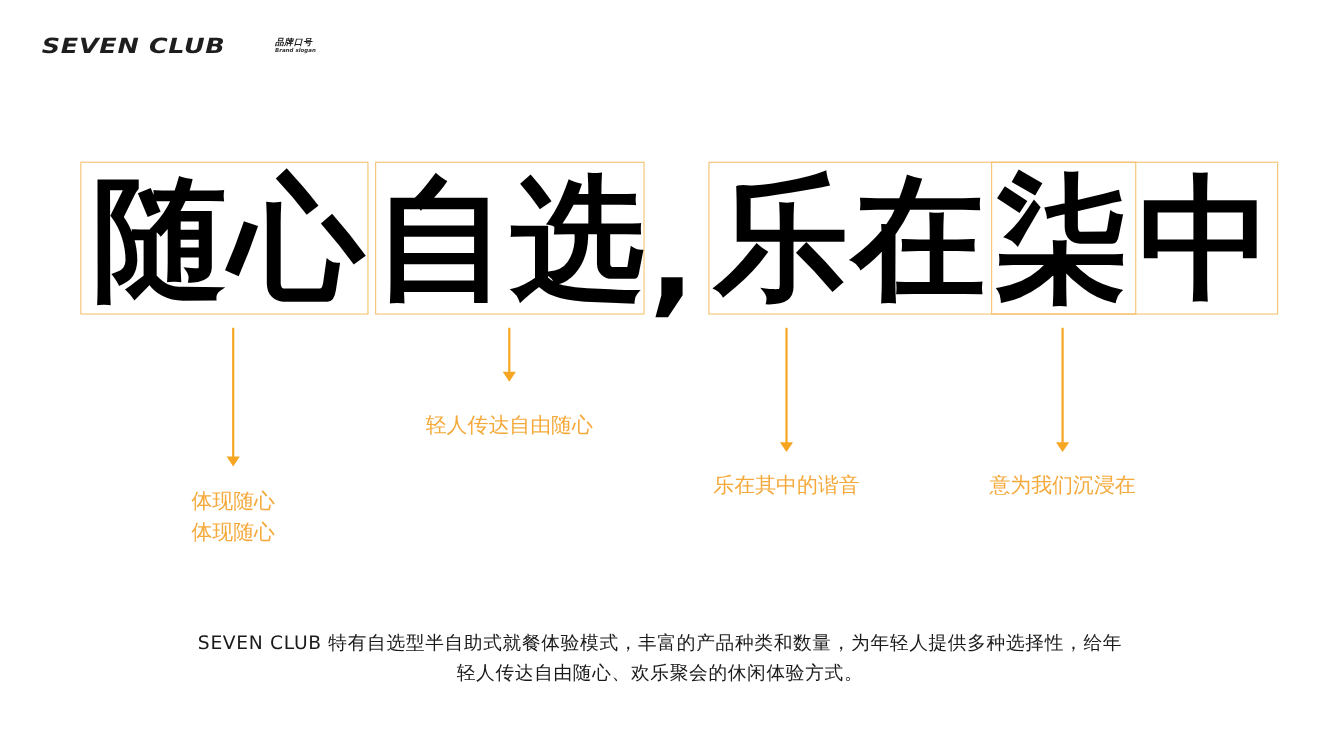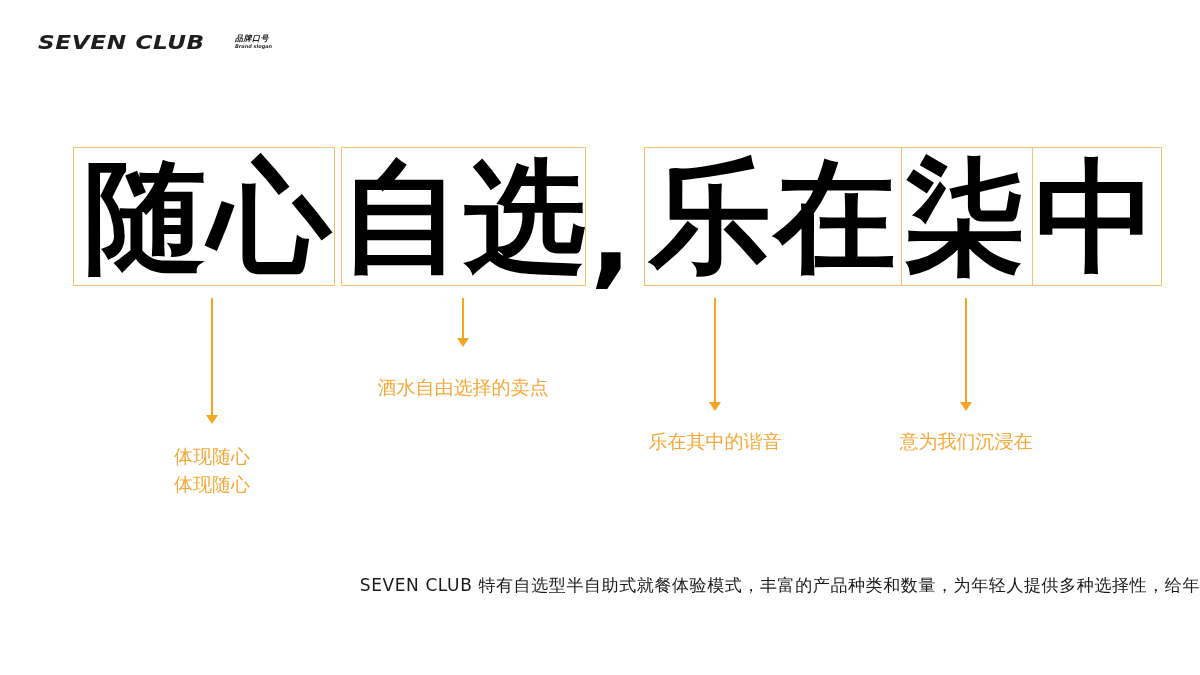--- a/index.html
+++ b/index.html
@@ -31,21 +31,21 @@
       color: #1e1e1e;
       line-height: 1;
       transform: scaleX(1.22);
       transform-origin: left center;
       display: inline-block;
       width: 190px;
     }
     .logo-sub {
       display: flex;
       flex-direction: column;
-      margin-left: 7px;
+      margin-left: 22px;
       line-height: 1;
     }
     .logo-sub-cn {
       font-size: 8px;
       font-weight: bold;
       color: #222;
       letter-spacing: 0.5px;
     }
     .logo-sub-en {
       font-size: 5px;
@@ -125,21 +125,21 @@
       position: absolute;
       left: 0;
       top: 572px;
       width: 1200px;
       text-align: center;
       font-size: 17px;
       line-height: 27px;
       color: #1a1a1a;
       letter-spacing: 0.6px;
     }
-    .body-text div { white-space: nowrap; text-align: right; }
+    .body-text div { white-space: nowrap; }
   </style>
 </head>
 <body>
 
 <div class="logo">
   <span class="logo-main">SEVEN CLUB</span>
   <span class="logo-sub">
     <span class="logo-sub-cn">品牌口号</span>
     <span class="logo-sub-en">Brand slogan</span>
   </span>
@@ -175,24 +175,25 @@
 <div class="arrow" style="left:966px; top:298px; height:114px;">
   <div class="arrow-line" style="height:106px;"></div>
   <div class="arrow-head" style="top:104px;"></div>
 </div>
 
 <div class="note" style="left:212px; top:442px;text-align:right;">
   <div>体现随心</div>
   <div>体现随心</div>
 </div>
 <div class="note" style="left:463px; top:373px;">
-  <div>酒水自由选择的卖点</div>
+  <div>轻人传达自由随心</div>
 </div>
 <div class="note" style="left:715px; top:427px;">
   <div>乐在其中的谐音</div>
 </div>
 <div class="note" style="left:966px; top:427px;">
   <div>意为我们沉浸在</div>
 </div>
 
 <div class="body-text">
   <div>SEVEN CLUB 特有自选型半自助式就餐体验模式，丰富的产品种类和数量，为年轻人提供多种选择性，给年</div>
+  <div>轻人传达自由随心、欢乐聚会的休闲体验方式。</div>
 </div>
 
 </body></html>

